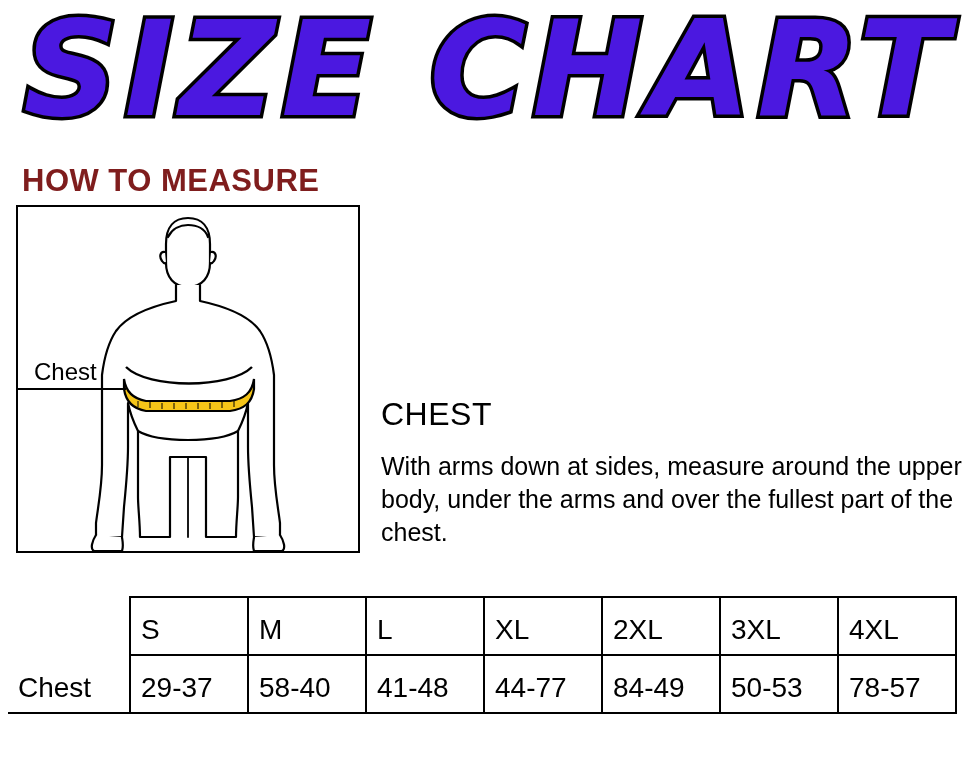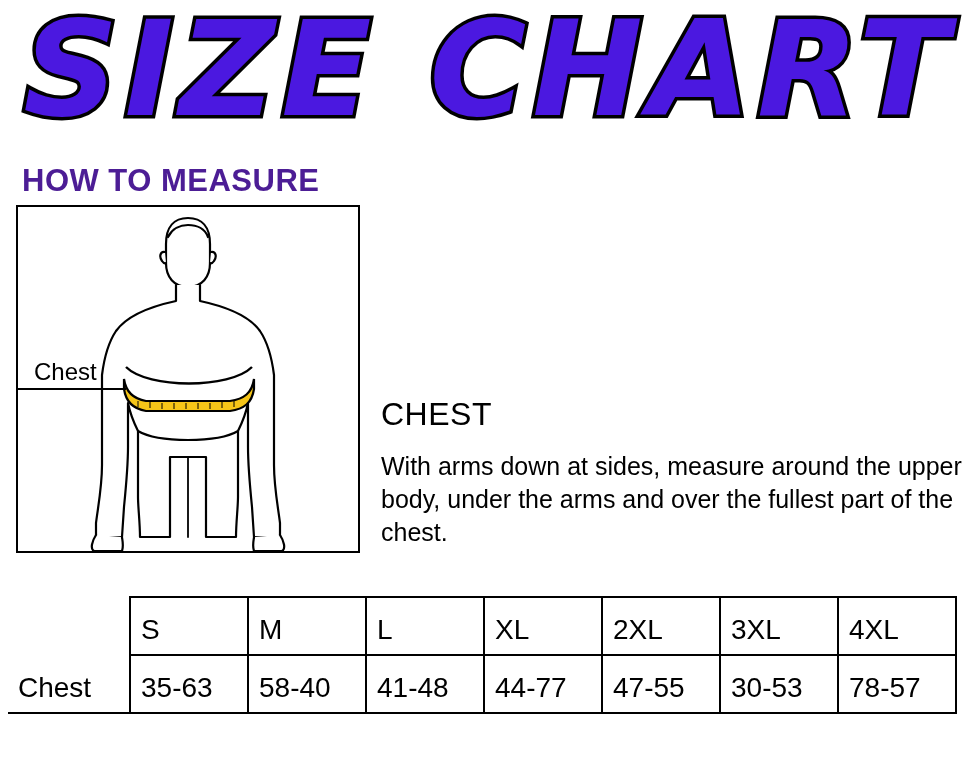--- a/index.html
+++ b/index.html
@@ -36,21 +36,21 @@
   }
 
   
   #how-to-measure {
     position: absolute;
     left: 22px;
     top: 163px;
     font-size: 31px;
     font-weight: bold;
     letter-spacing: 0.5px;
-    color: #4c1d95;
+    color: #7f1d1d;
   }
 
   
   #figure-box {
     position: absolute;
     left: 16px;
     top: 205px;
     width: 344px;
     height: 348px;
     border: 2px solid #000;
@@ -191,22 +191,22 @@
     <td class="sizecell">S</td>
     <td class="sizecell">M</td>
     <td class="sizecell">L</td>
     <td class="sizecell">XL</td>
     <td class="sizecell">2XL</td>
     <td class="sizecell">3XL</td>
     <td class="sizecell">4XL</td>
   </tr>
   <tr>
     <td class="rowhead">Chest</td>
-    <td class="sizecell">35-63</td>
+    <td class="sizecell">29-37</td>
     <td class="sizecell">58-40</td>
     <td class="sizecell">41-48</td>
     <td class="sizecell">44-77</td>
-    <td class="sizecell">47-55</td>
-    <td class="sizecell">30-53</td>
+    <td class="sizecell">84-49</td>
+    <td class="sizecell">50-53</td>
     <td class="sizecell">78-57</td>
   </tr>
 </tbody>
   </table>
 
 </body></html>

